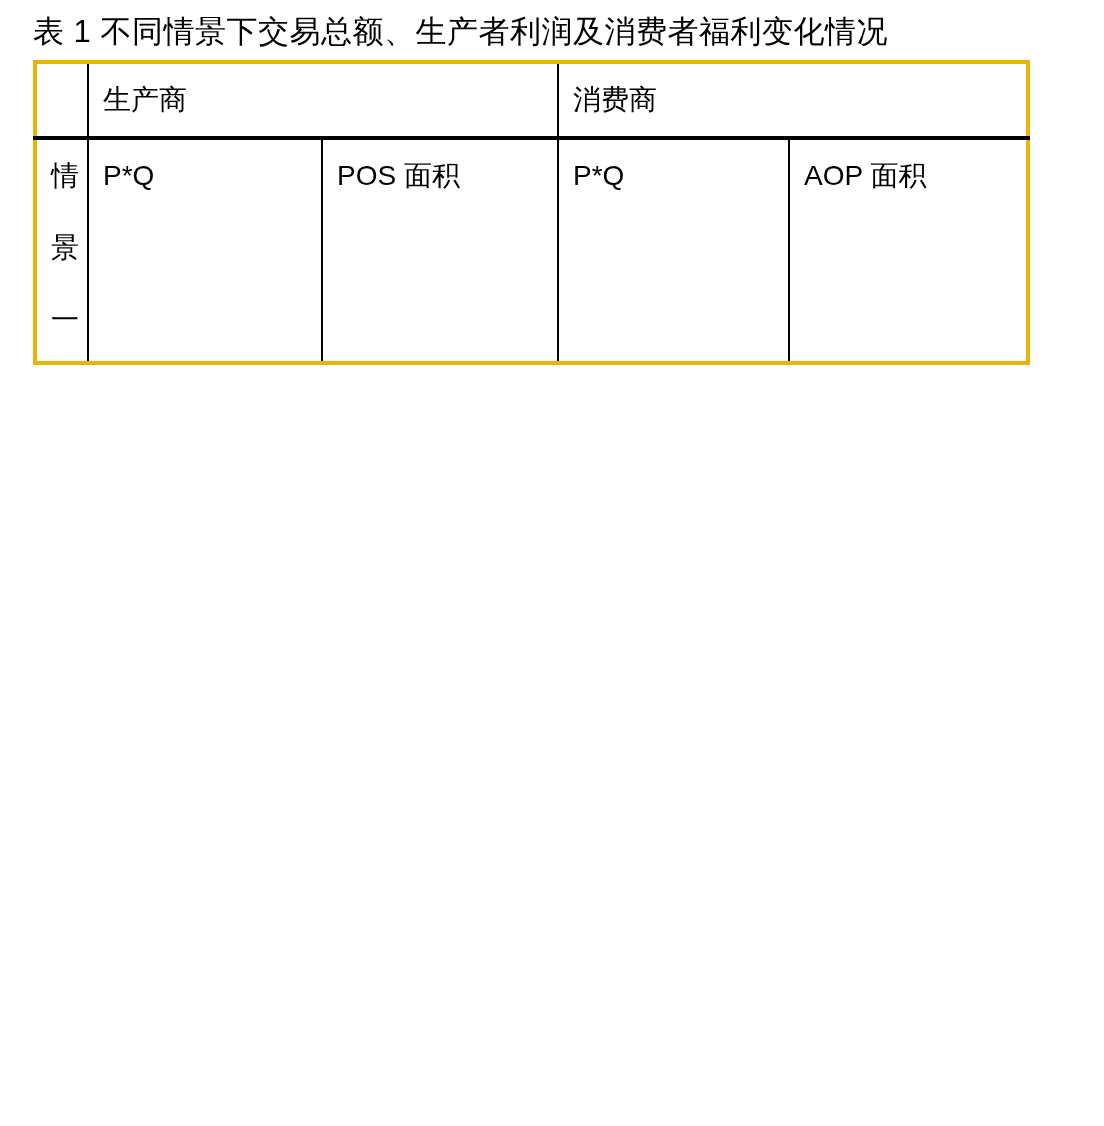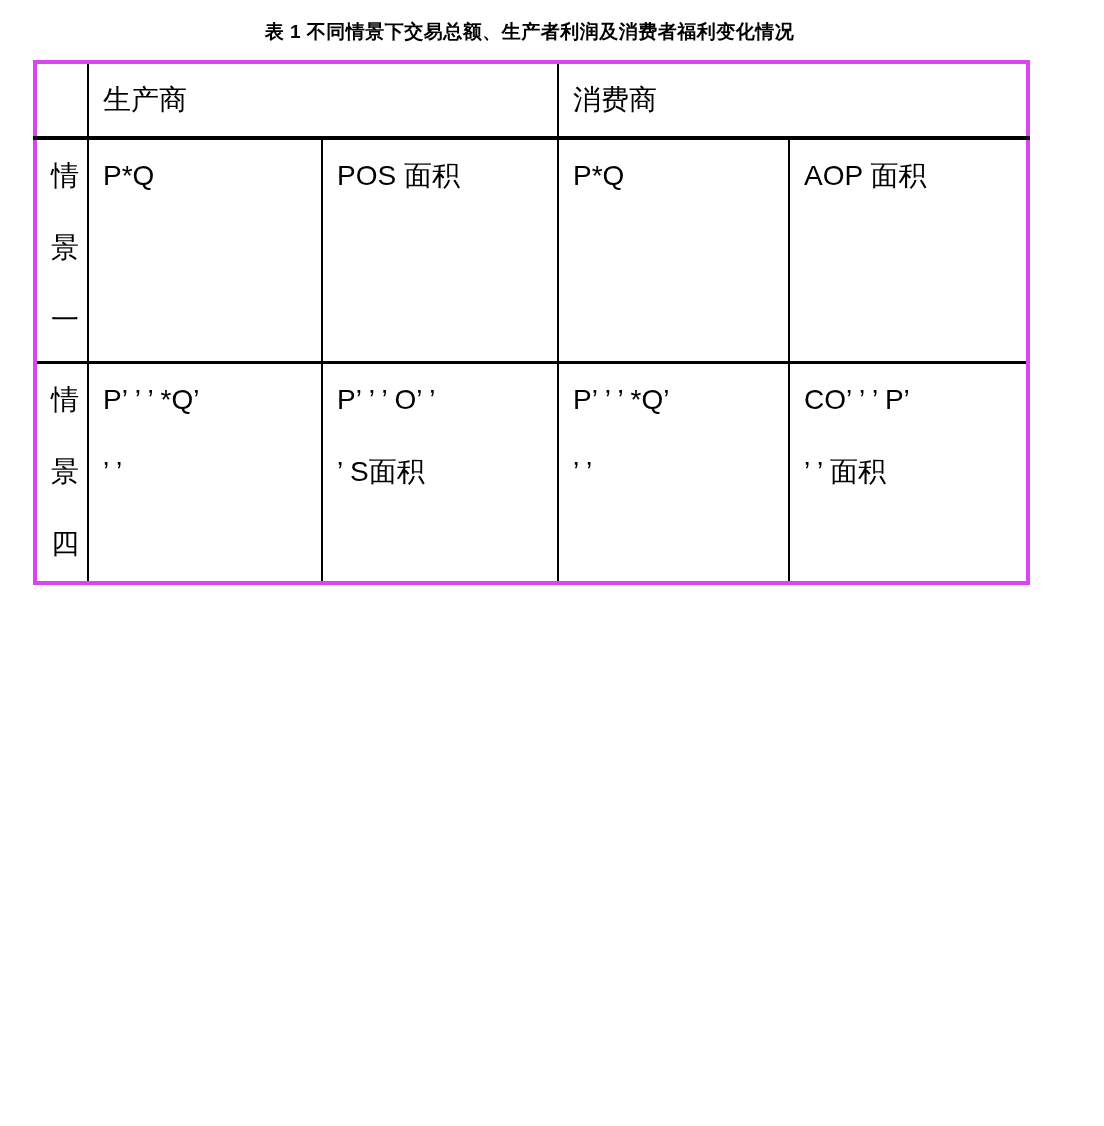--- a/index.html
+++ b/index.html
@@ -13,33 +13,32 @@
     font-family: "Liberation Sans", "DejaVu Sans", sans-serif;
     color: #000000;
     overflow: hidden;
   }
   .doc {
     padding-top: 16px;
   }
   .caption {
     margin-left: 33px;
     width: 993px;
-    text-align: center;
-    font-size: 19px;
-    font-weight: 700;
+    font-size: 31px;
+    font-weight: 400;
     line-height: 32px;
     margin-bottom: 12px;
     letter-spacing: 0.5px;
   }
   table.scenario {
     margin-left: 33px;
     width: 993px;
     border-collapse: collapse;
     table-layout: fixed;
-    border: 4px solid #d946ef;
+    border: 4px solid #eab308;
   }
   table.scenario td {
     border: 2px solid #000000;
     font-size: 28px;
     line-height: 72px;
     padding: 0 6px 0 14px;
     vertical-align: top;
     white-space: pre-wrap;
     overflow: hidden;
     font-weight: 400;
@@ -90,27 +89,16 @@
     <tr class="row-data r1">
       <td class="label-cell">情景一</td>
       <td>P*Q</td>
       <td>POS 面积</td>
       <td>P*Q</td>
       <td>AOP 面积</td>
     </tr>
 
 
 
-    <tr class="row-data r4">
-      <td class="label-cell">情景四</td>
-      <td>P’ ’ ’ *Q’
-’ ’</td>
-      <td>P’ ’ ’ O’ ’
-’ S面积</td>
-      <td>P’ ’ ’ *Q’
-’ ’</td>
-      <td>CO’ ’ ’ P’
-’ ’ 面积</td>
-    </tr>
   </tbody>
     </table>
 
 </div>
 
 </body></html>

